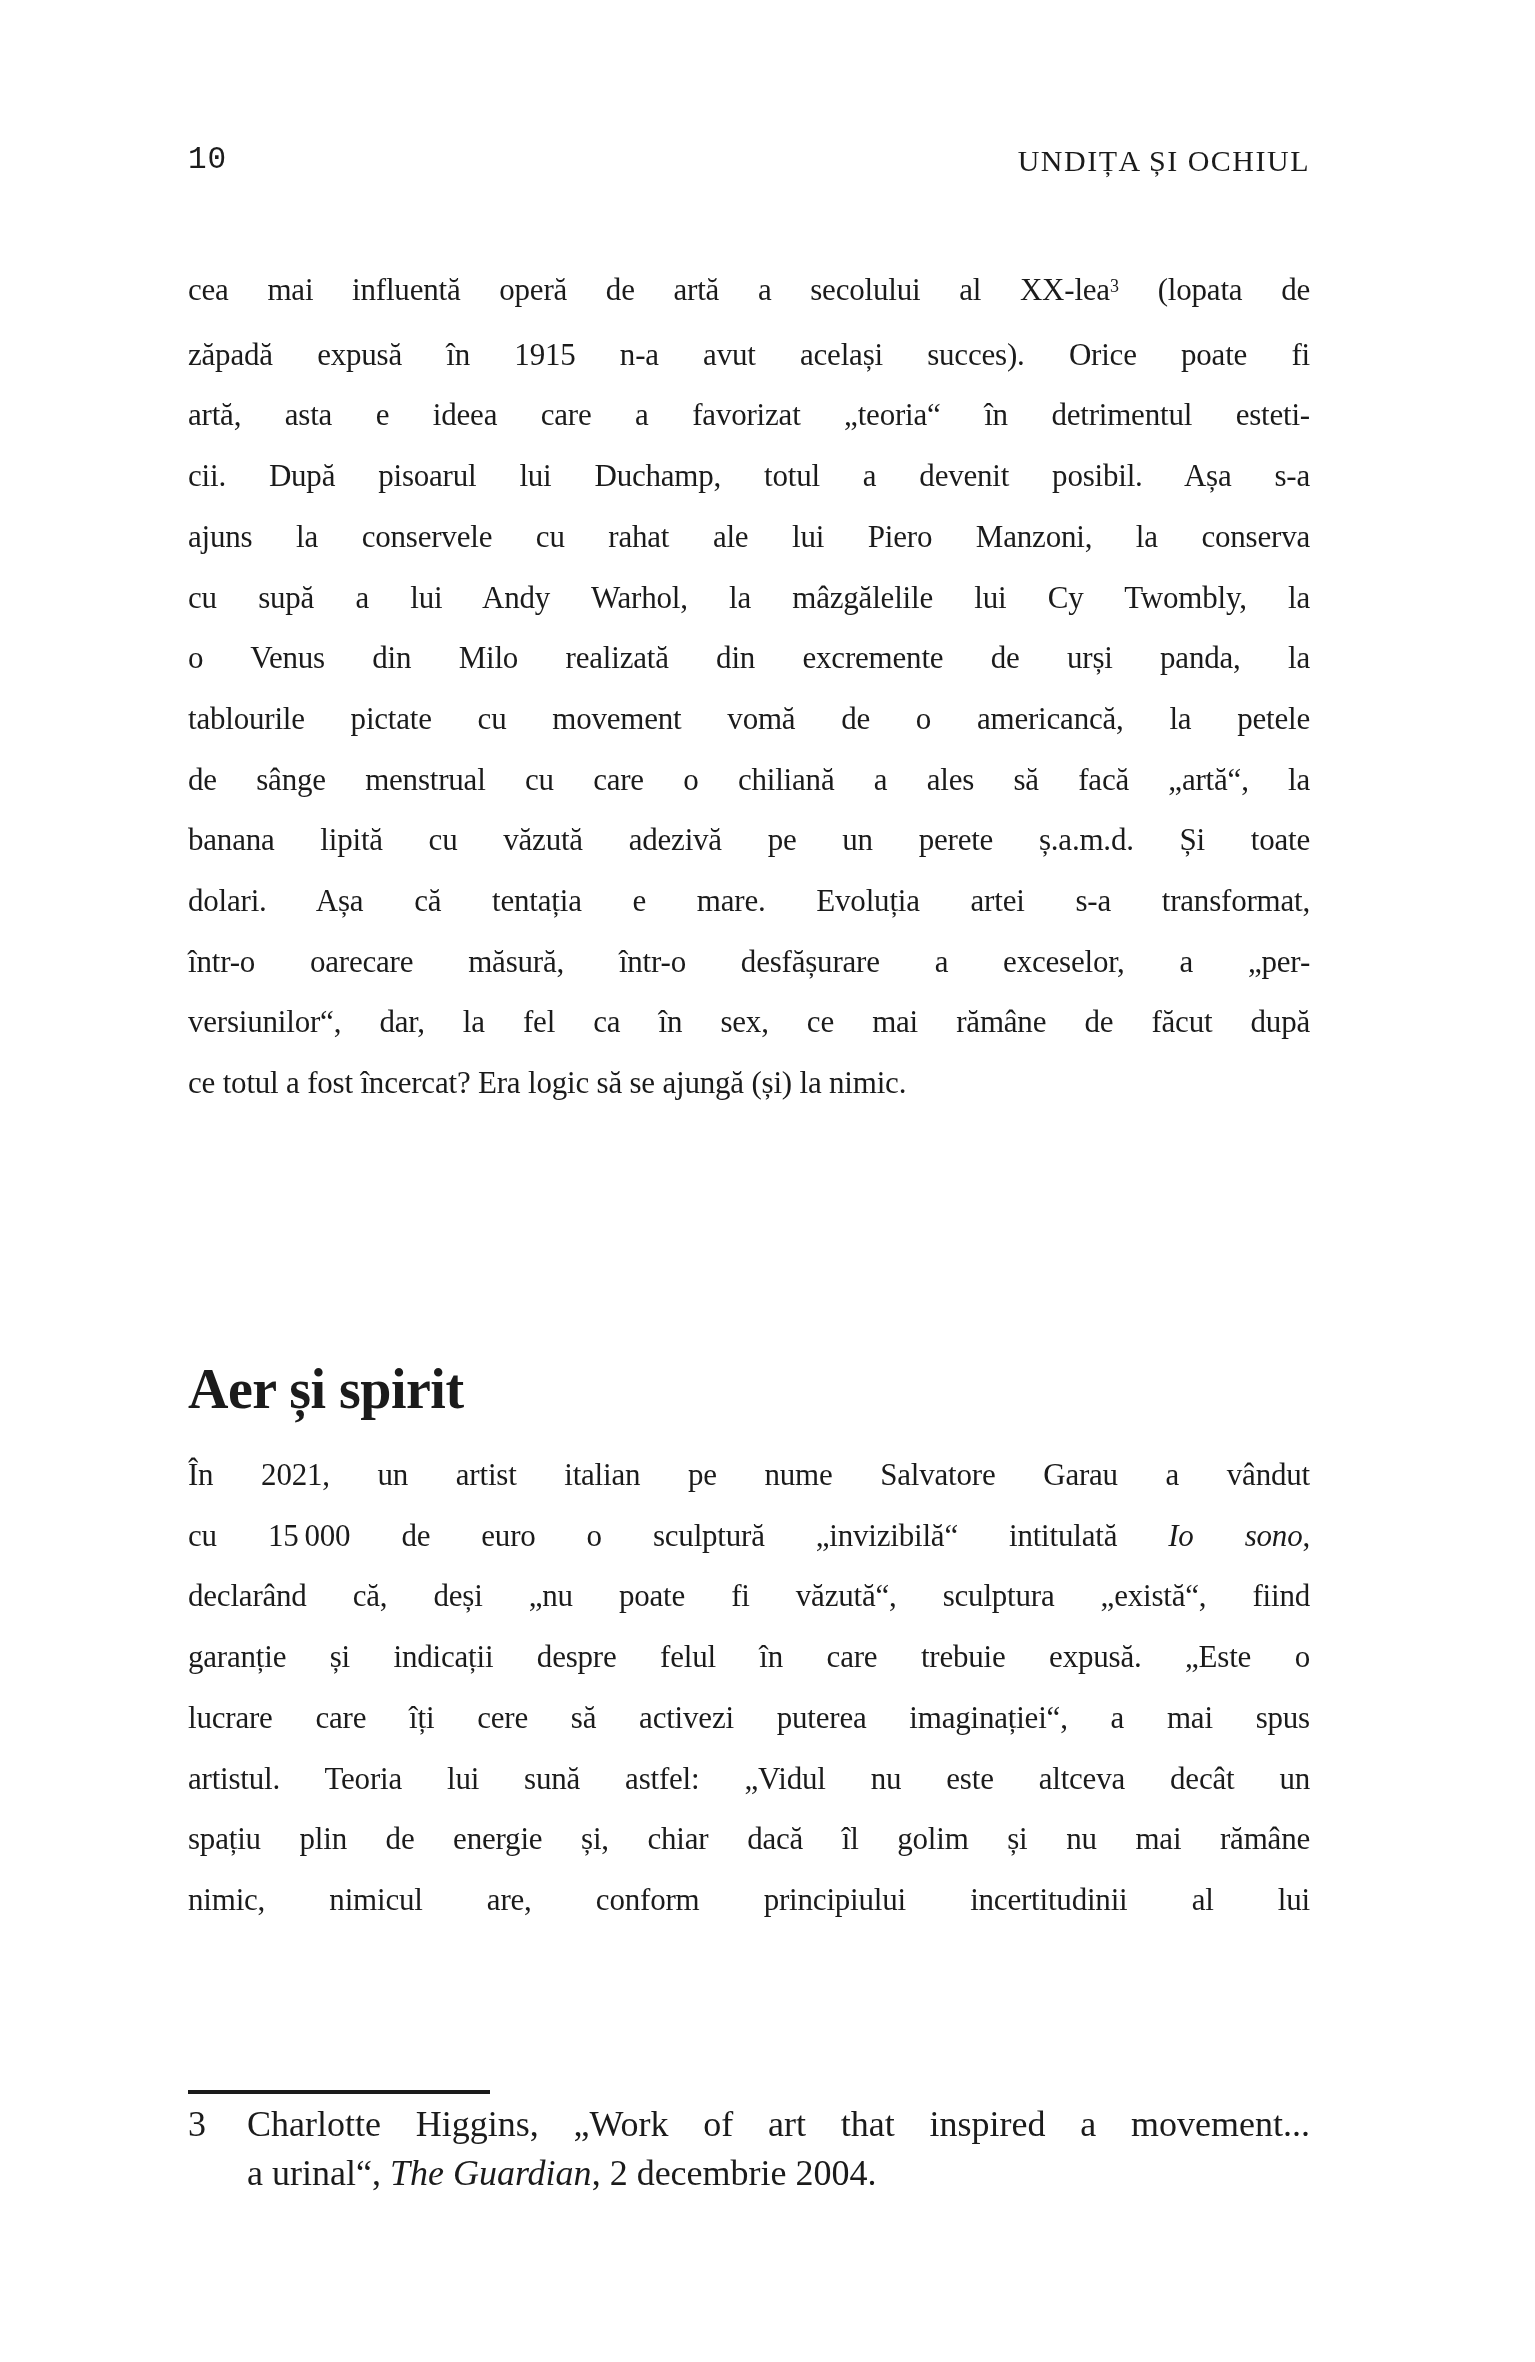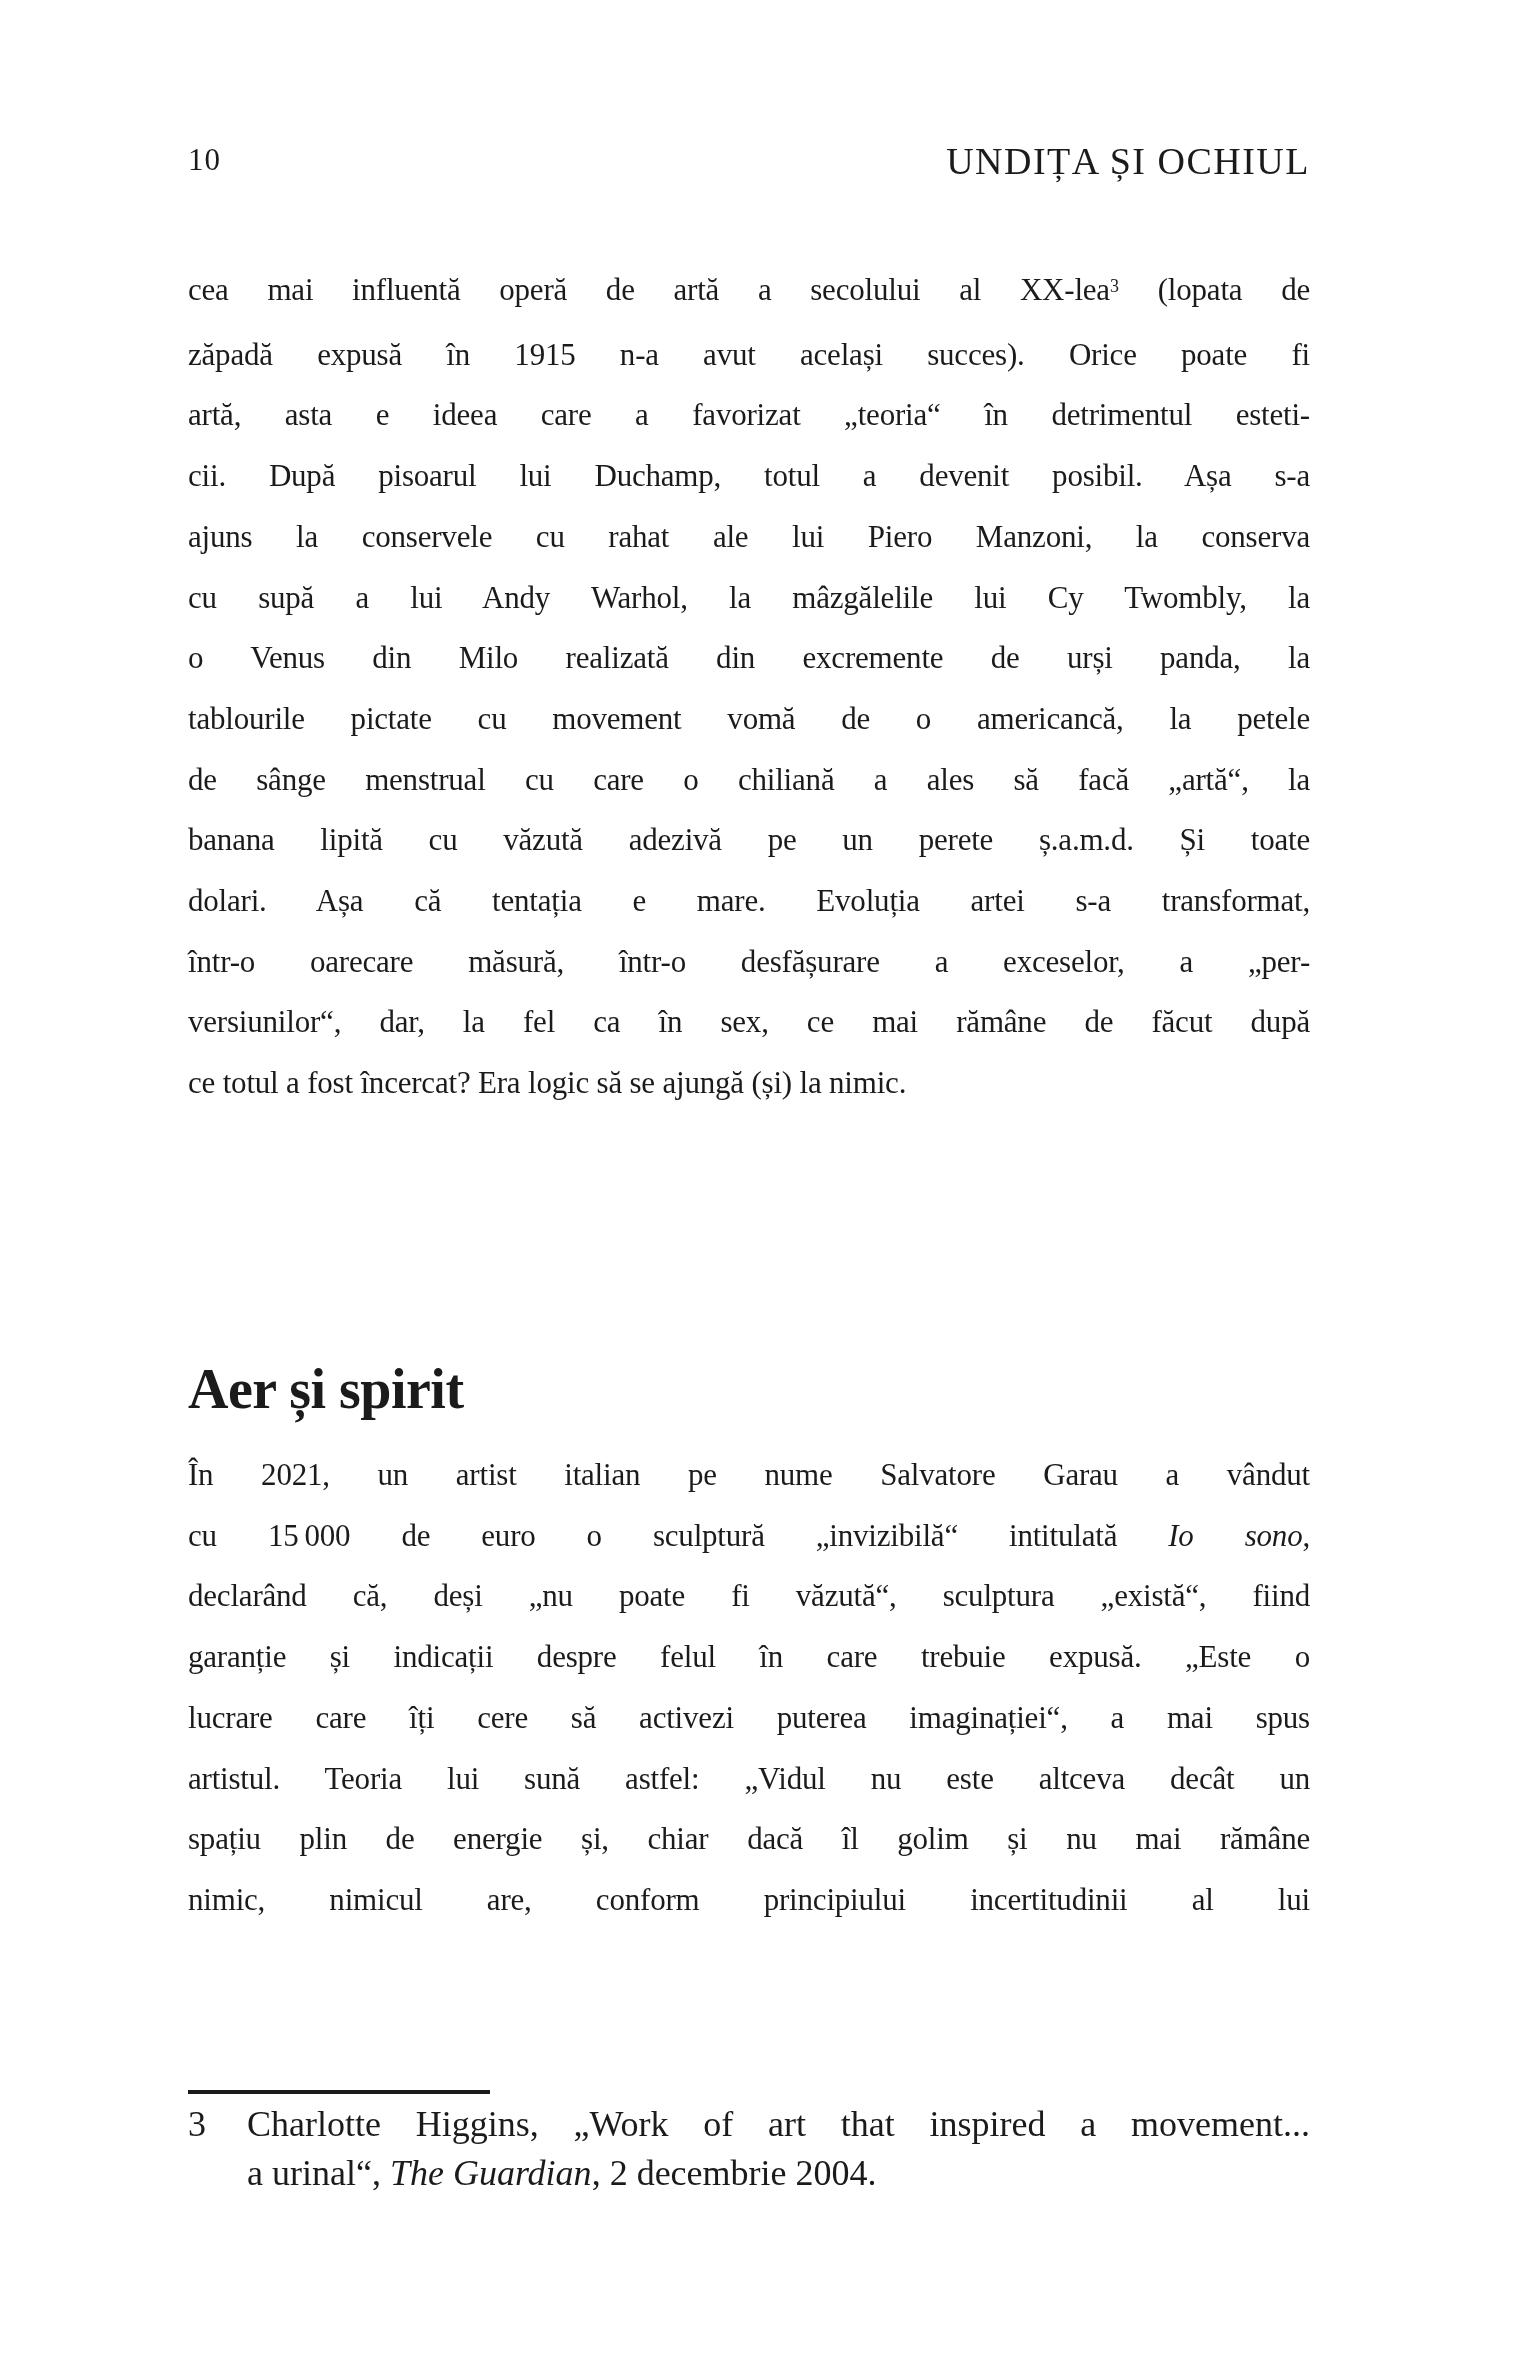--- a/index.html
+++ b/index.html
@@ -18,26 +18,27 @@
     overflow: hidden;
   }
   
   .pagenum {
     position: absolute;
     left: 188px;
     top: 142px;
     font-size: 31px;
     line-height: 36px;
     letter-spacing: 1px;
+    font-family: Liberation Mono, monospace;
   }
   .runtitle {
     position: absolute;
     right: 225px;
     top: 143px;
-    font-size: 38px;
+    font-size: 30px;
     line-height: 36px;
     letter-spacing: 1.5px;
   }
   
   .para {
     position: absolute;
     left: 188px;
     width: 1122px;
     font-size: 31px;
     letter-spacing: -0.2px;

